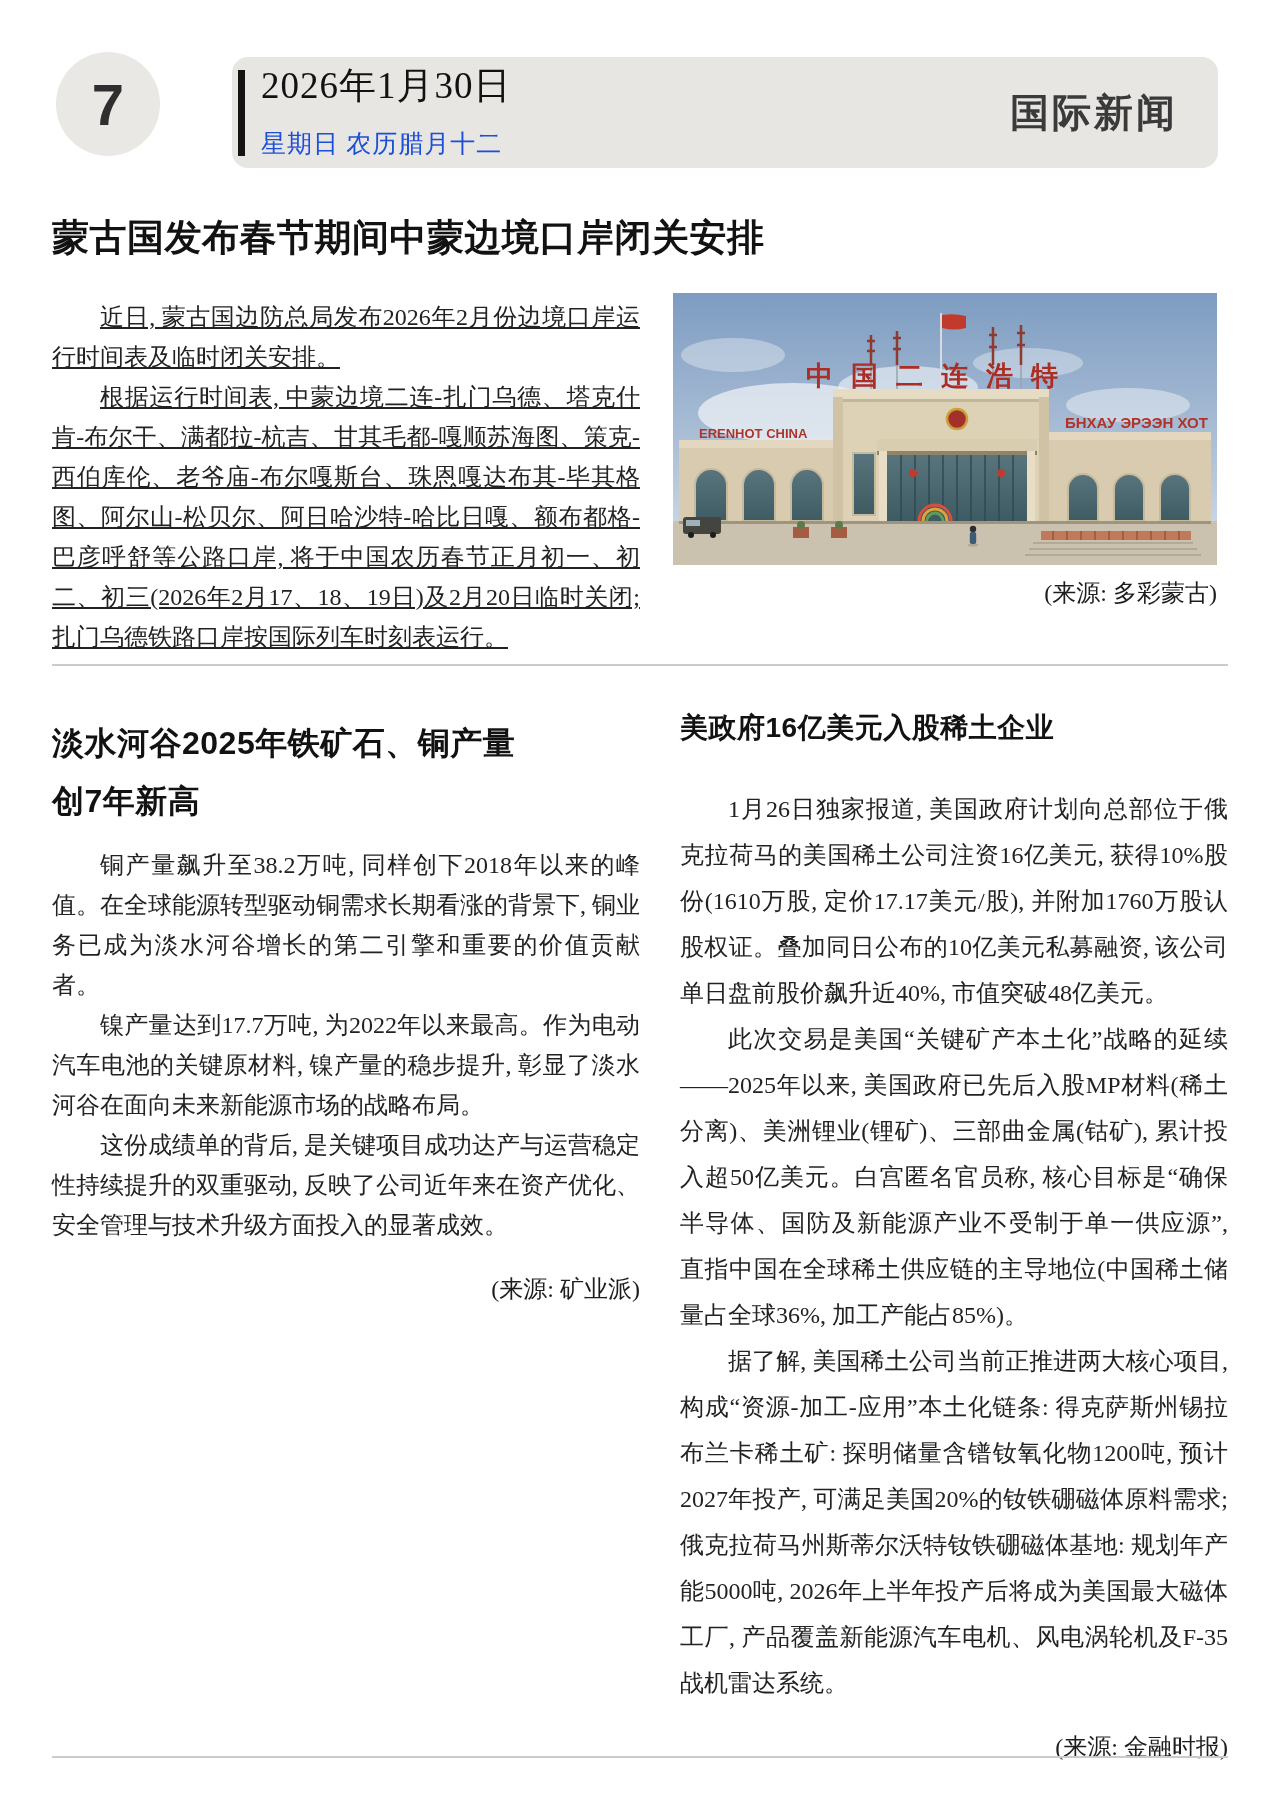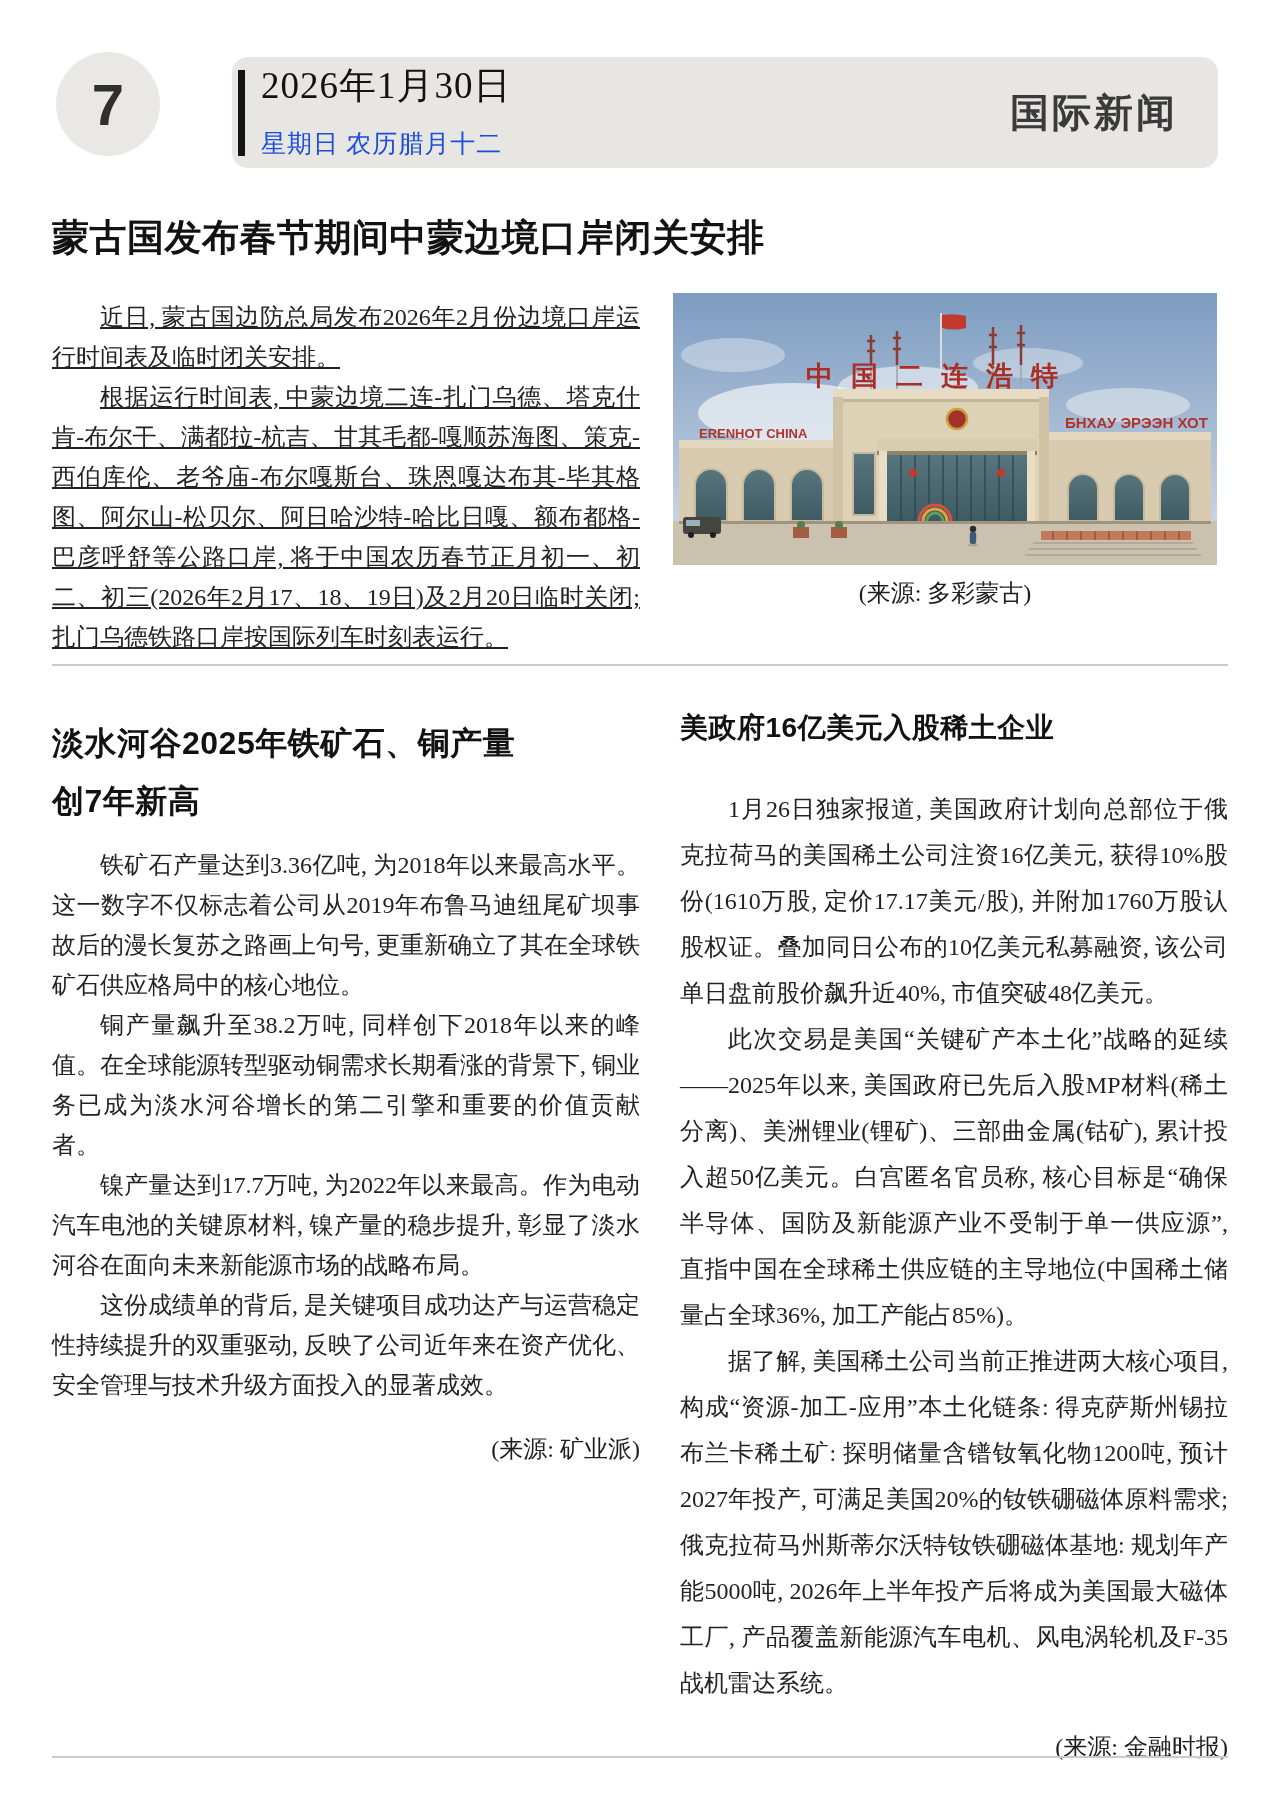--- a/index.html
+++ b/index.html
@@ -44,21 +44,21 @@
   .body-col p{margin:0;text-indent:2em;}
   #a1-body{left:52px;top:297px;width:588px;font-size:24px;line-height:40px;text-decoration:underline;}
   #a2-col {left:52px;top:845px;width:588px;font-size:24px;line-height:40px;}
   #a3-col {left:680px;top:786px;width:548px;font-size:24px;line-height:46px;}
   .source-line{text-align:right;text-indent:0;margin-top:24px;font-size:24px;color:#1d1d1d;}
   #a3-col .source-line{margin-top:18px;}
 
   
   #a1-figure{position:absolute;left:673px;top:293px;width:544px;margin:0;}
   #a1-figure svg{display:block;}
-  .caption{margin-top:15px;text-align:center;font-size:24px;color:#1d1d1d;line-height:1.1;}
+  .caption{margin-top:15px;text-align:right;font-size:24px;color:#1d1d1d;line-height:1.1;}
 
   
   .divider{position:absolute;left:52px;width:1176px;height:0;border-top:2px solid #cbcbc9;}
   #divider-1{top:664px;}
   #divider-2{top:1756px;}
 </style>
 </head>
 <body>
 
 <div class="page-circle">
@@ -187,21 +187,20 @@
 </figure>
 
 <div id="divider-1" class="divider"></div>
 
 <h2 id="a2-title" class="headline">
   <div>淡水河谷2025年铁矿石、铜产量</div>
   <div>创7年新高</div>
 </h2>
 
 <div id="a2-col" class="body-col">
-  <p>铁矿石产量达到3.36亿吨, 为2018年以来最高水平。这一数字不仅标志着公司从2019年布鲁马迪纽尾矿坝事故后的漫长复苏之路画上句号, 更重新确立了其在全球铁矿石供应格局中的核心地位。</p>
   <p>铜产量飙升至38.2万吨, 同样创下2018年以来的峰值。在全球能源转型驱动铜需求长期看涨的背景下, 铜业务已成为淡水河谷增长的第二引擎和重要的价值贡献者。</p>
   <p>镍产量达到17.7万吨, 为2022年以来最高。作为电动汽车电池的关键原材料, 镍产量的稳步提升, 彰显了淡水河谷在面向未来新能源市场的战略布局。</p>
   <p>这份成绩单的背后, 是关键项目成功达产与运营稳定性持续提升的双重驱动, 反映了公司近年来在资产优化、安全管理与技术升级方面投入的显著成效。</p>
   <div class="source-line">(来源: 矿业派)</div>
 </div>
 
 <h2 id="a3-title" class="headline">美政府16亿美元入股稀土企业</h2>
 
 <div id="a3-col" class="body-col">
   <p>1月26日独家报道, 美国政府计划向总部位于俄克拉荷马的美国稀土公司注资16亿美元, 获得10%股份(1610万股, 定价17.17美元/股), 并附加1760万股认股权证。叠加同日公布的10亿美元私募融资, 该公司单日盘前股价飙升近40%, 市值突破48亿美元。</p>

